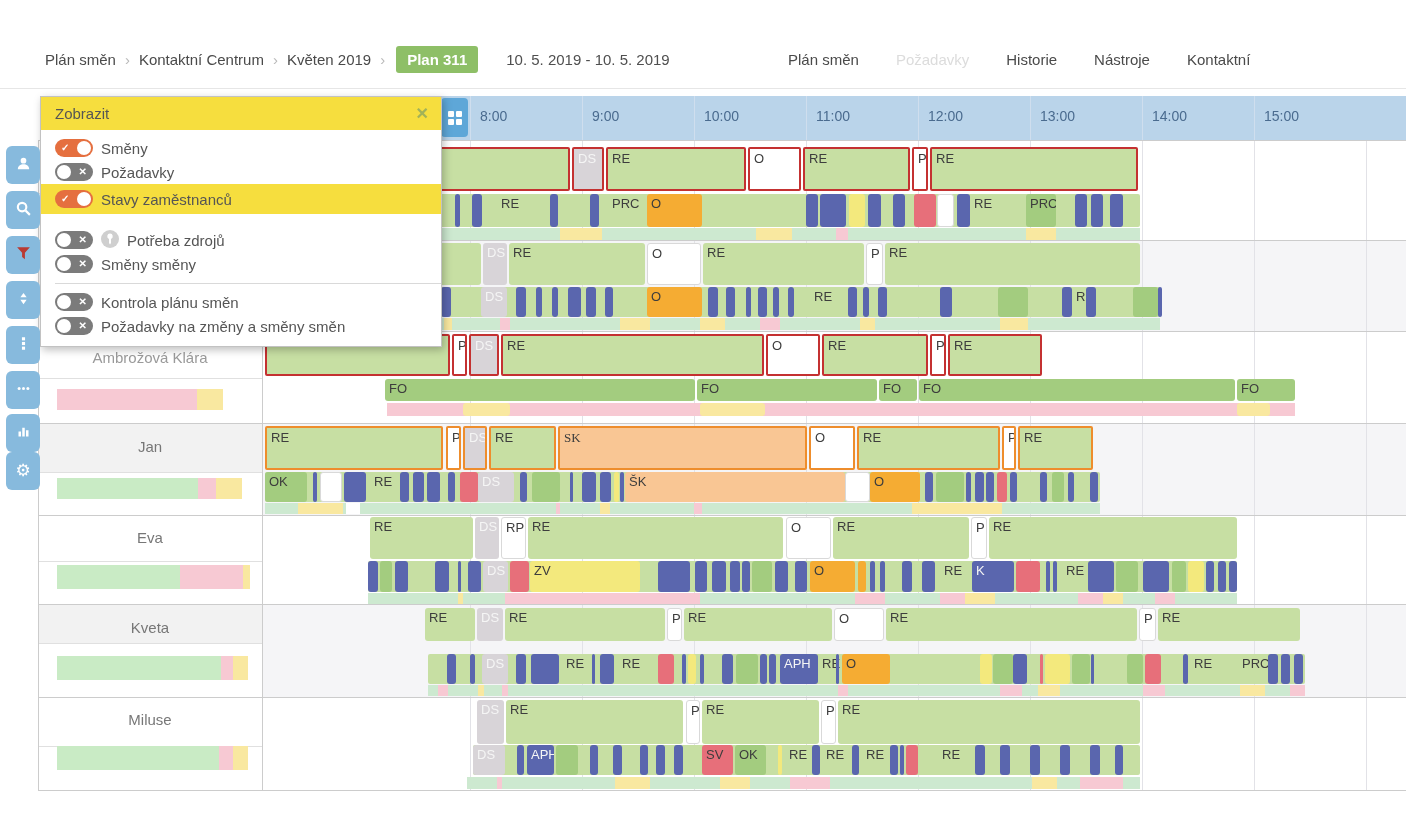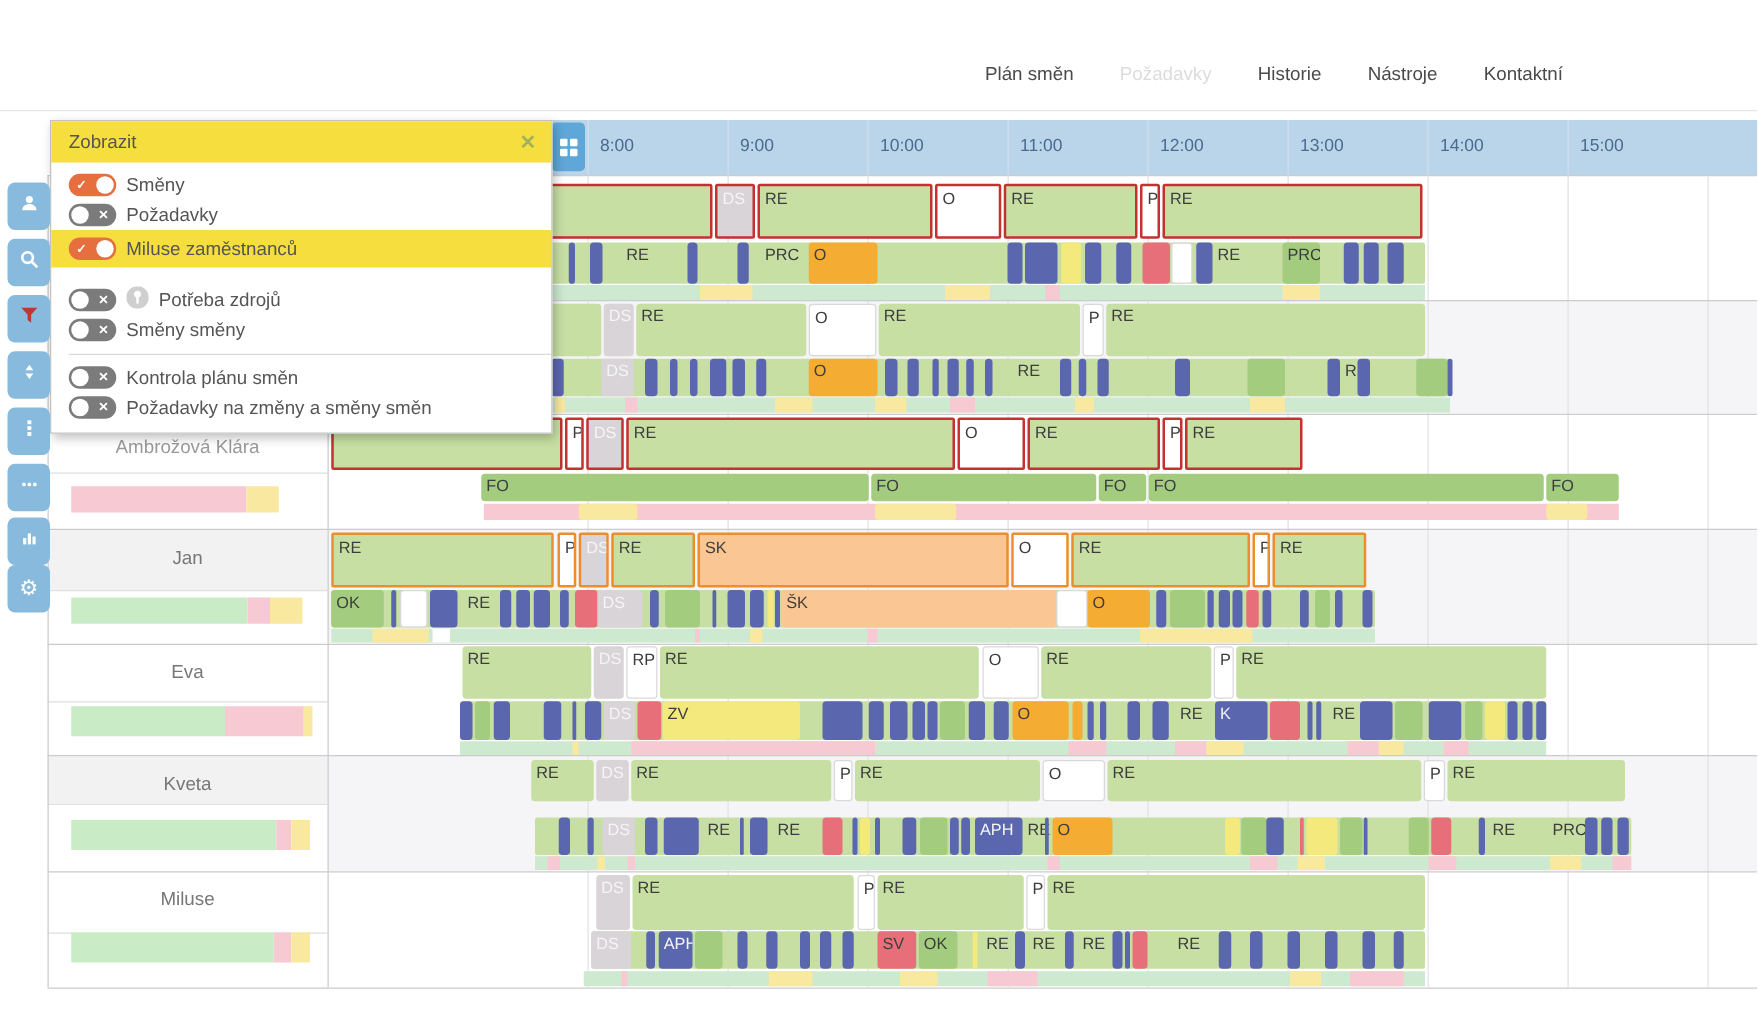--- a/index.html
+++ b/index.html
@@ -45,20 +45,25 @@
   
   #sidebar{position:absolute;left:6px;top:146px;z-index:60;}
   .side-tab{position:absolute;left:0;width:34px;height:38px;background:#87badd;border-radius:6px;display:flex;align-items:center;justify-content:center;cursor:pointer;}
   .gear-glyph{color:#fff;font-size:17px;line-height:1;}
 </style>
 </head>
 <body>
 <div id="stage">
 
   <div id="topbar">
+    <div id="crumbs">
+      <span id="crumb-items"><span class="crumb">Plán směn</span><span class="crumb-sep">›</span><span class="crumb">Kontaktní Centrum</span><span class="crumb-sep">›</span><span class="crumb">Květen 2019</span><span class="crumb-sep">›</span></span>
+      <span class="badge">Plan 311</span>
+      <span class="daterange">10. 5. 2019 - 10. 5. 2019</span>
+    </div>
     <div id="mainnav">
         <span class="nav-item">Plán směn</span>
         <span class="nav-item disabled">Požadavky</span>
         <span class="nav-item">Historie</span>
         <span class="nav-item">Nástroje</span>
         <span class="nav-item">Kontaktní</span>
       </div>
   </div>
 
   <div id="theader">
@@ -305,21 +310,21 @@
       <div style="left: 446px; top: 426px; width: 15px; height: 44px; border-radius: 2px; background: rgb(255, 255, 255); border: 2px solid rgb(238, 141, 44);">
         <span class="seg-label" style="color: rgb(61, 61, 61);">P</span>
       </div>
       <div style="left: 463px; top: 426px; width: 24px; height: 44px; border-radius: 2px; background: rgb(216, 212, 216); border: 2px solid rgb(238, 141, 44);">
         <span class="seg-label" style="color: rgb(245, 245, 245);">DS</span>
       </div>
       <div style="left: 489px; top: 426px; width: 67px; height: 44px; border-radius: 2px; background: rgb(199, 223, 163); border: 2px solid rgb(238, 141, 44);">
         <span class="seg-label" style="color: rgb(61, 61, 61);">RE</span>
       </div>
       <div style="left: 558px; top: 426px; width: 249px; height: 44px; border-radius: 2px; background: rgb(249, 198, 148); border: 2px solid rgb(238, 141, 44);">
-        <span class="seg-label" style="color: rgb(61, 61, 61);">SK</span>
+        <span class="seg-label" style="color: rgb(61, 61, 61); font-family: Liberation Serif, serif;">SK</span>
       </div>
       <div style="left: 809px; top: 426px; width: 46px; height: 44px; border-radius: 2px; background: rgb(255, 255, 255); border: 2px solid rgb(238, 141, 44);">
         <span class="seg-label" style="color: rgb(61, 61, 61);">O</span>
       </div>
       <div style="left: 857px; top: 426px; width: 143px; height: 44px; border-radius: 2px; background: rgb(199, 223, 163); border: 2px solid rgb(238, 141, 44);">
         <span class="seg-label" style="color: rgb(61, 61, 61);">RE</span>
       </div>
       <div style="left: 1002px; top: 426px; width: 14px; height: 44px; border-radius: 2px; background: rgb(255, 255, 255); border: 2px solid rgb(238, 141, 44);">
         <span class="seg-label" style="color: rgb(61, 61, 61);">P</span>
       </div>
@@ -654,21 +659,21 @@
             <span class="mark">✕</span>
             <span class="knob"></span>
           </span>
           <span>Požadavky</span>
         </div>
         <div class="p-row hl">
           <span class="pill on">
             <span class="mark">✓</span>
             <span class="knob"></span>
           </span>
-          <span>Miluse zaměstnanců</span>
+          <span>Stavy zaměstnanců</span>
         </div>
         <div class="p-gap"></div>
         <div class="p-row">
           <span class="pill off">
             <span class="mark">✕</span>
             <span class="knob"></span>
           </span>
           <span><svg width="18" height="18" viewBox="0 0 18 18">
               <circle cx="9" cy="9" r="9" fill="#cfcfcf"></circle>
               <path d="M9 3.5a2.8 2.8 0 0 0-1 5.4V13l1 1.5L10 13V8.9a2.8 2.8 0 0 0-1-5.4z" fill="#fff"></path>

